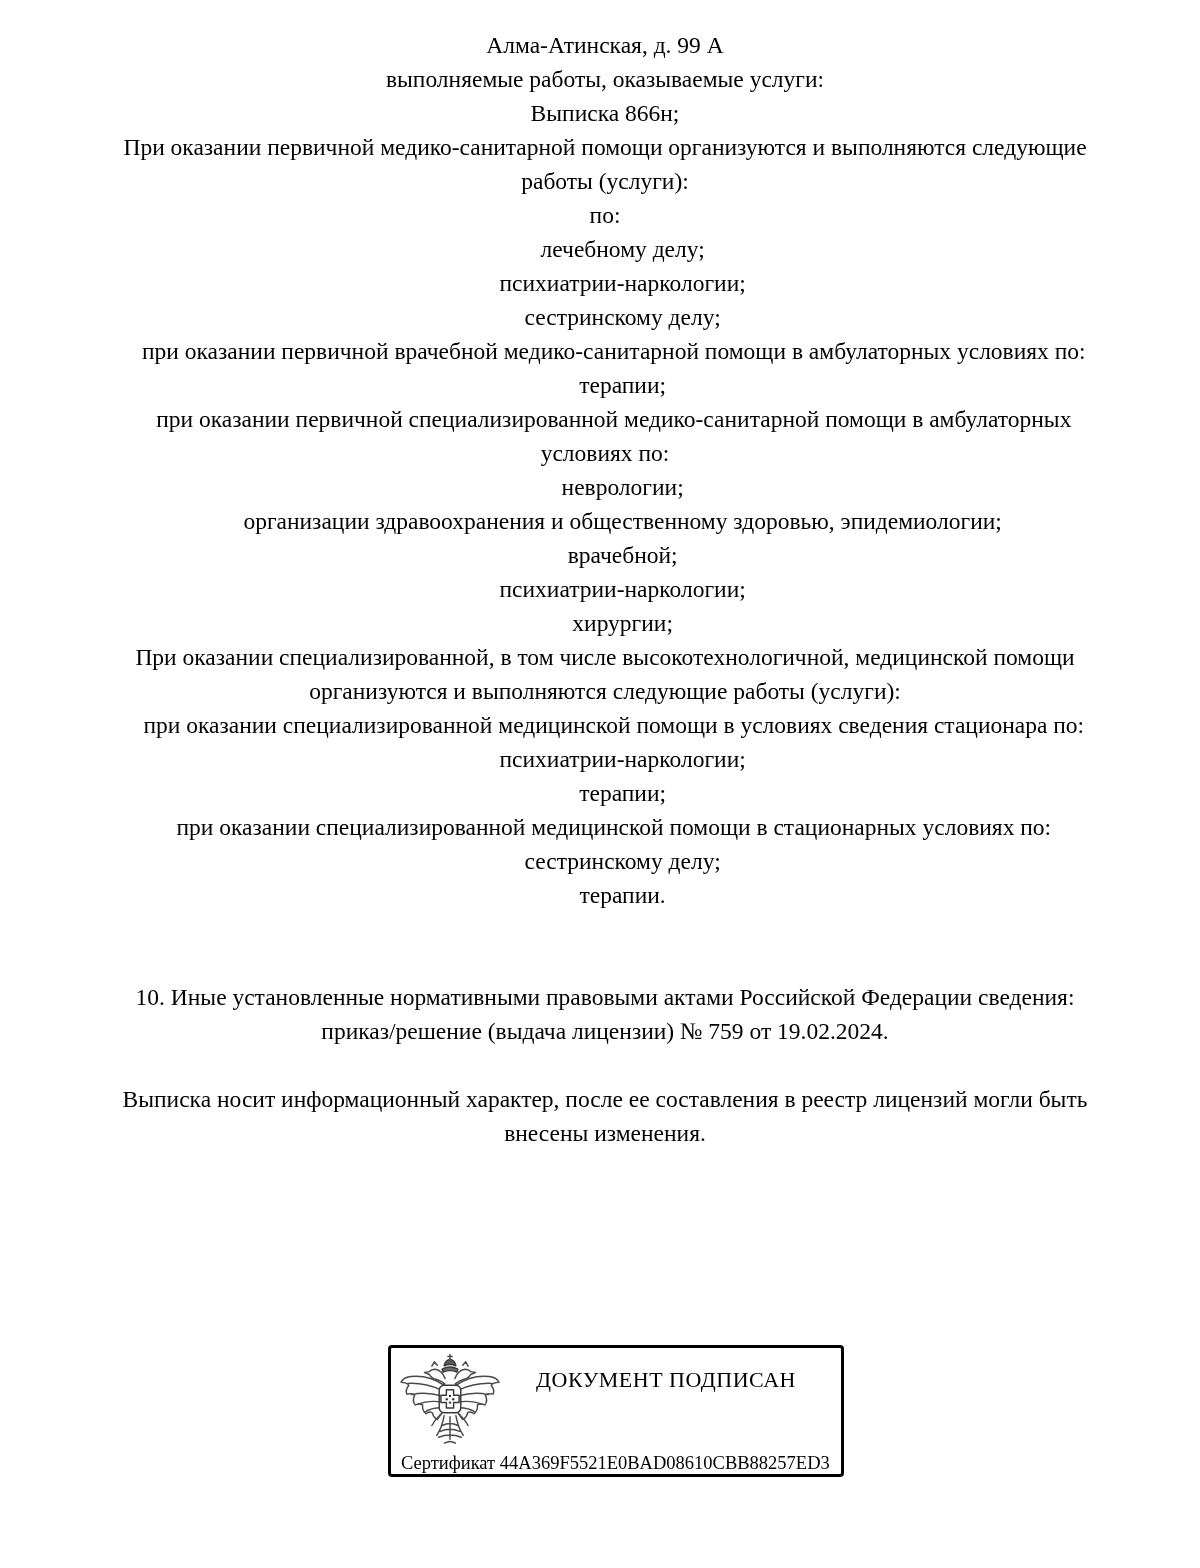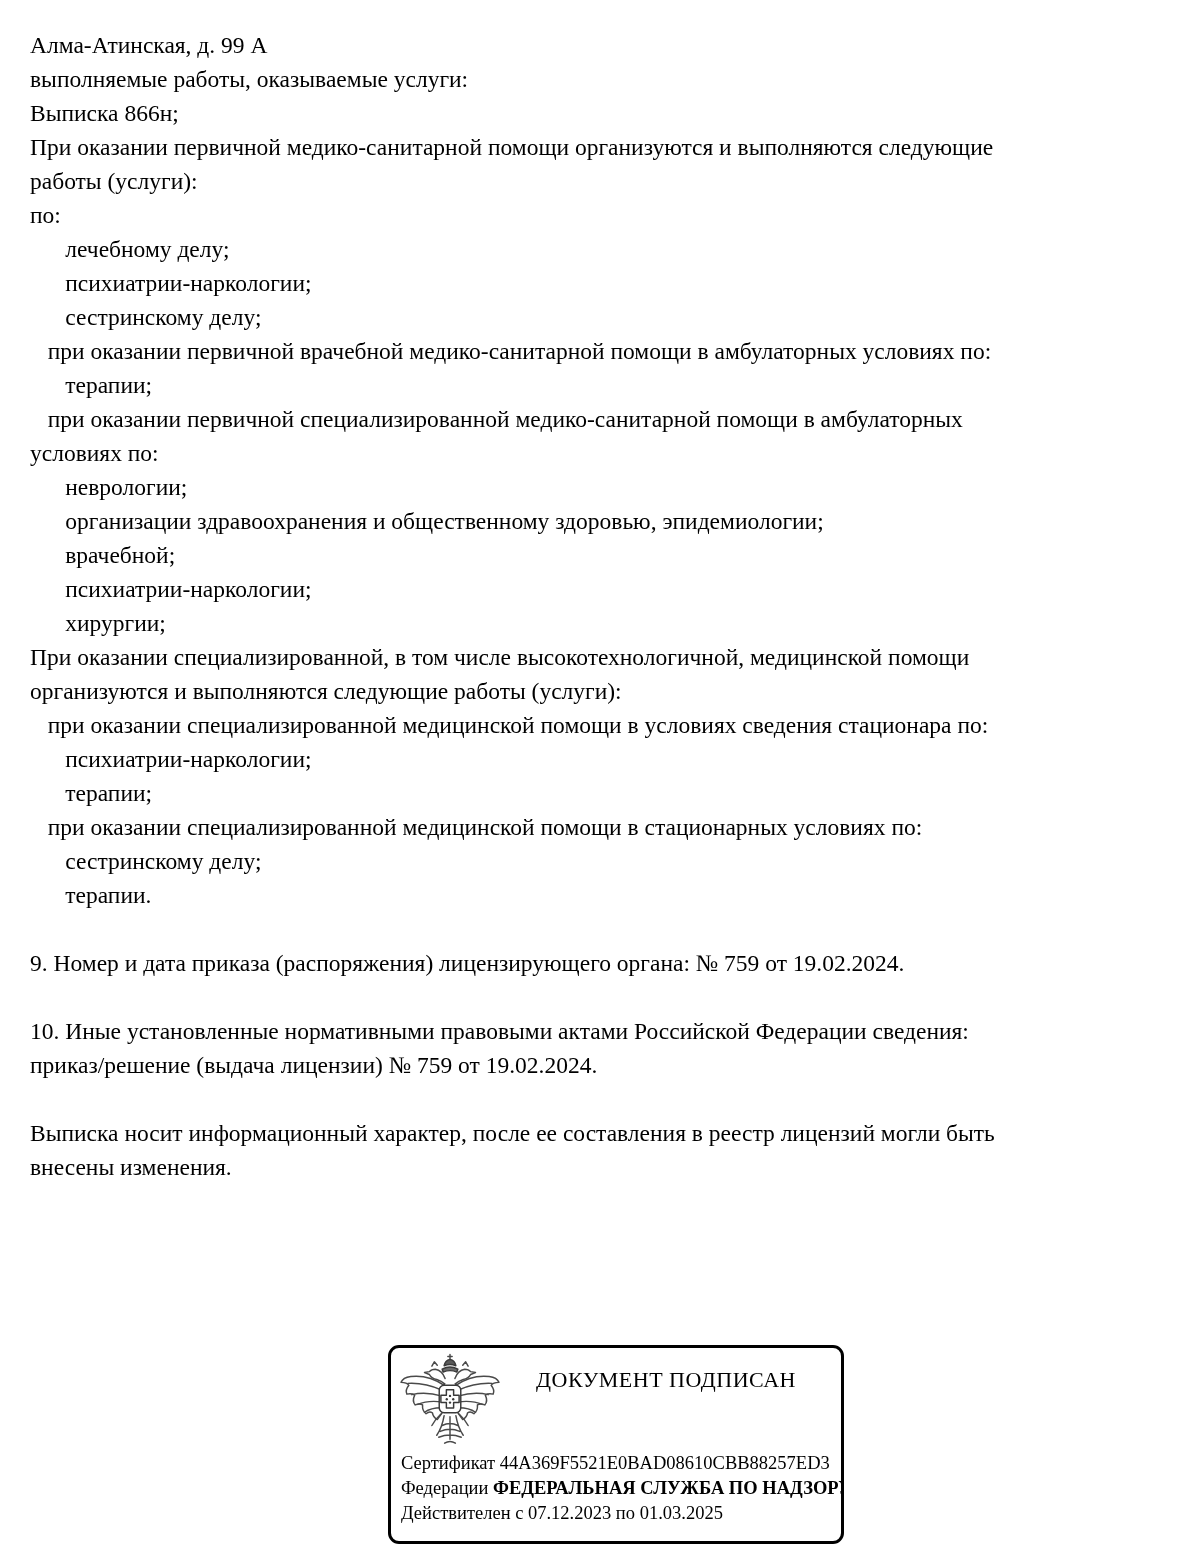--- a/index.html
+++ b/index.html
@@ -16,33 +16,34 @@
     font-family: "Liberation Serif", serif;
     overflow: hidden;
   }
   .doc-body {
     position: absolute;
     left: 30px;
     top: 28px;
     width: 1150px;
     font-size: 23.5px;
     line-height: 34px;
+    text-align: center;
   }
   .doc-body .line {
     white-space: pre;
   }
   .stamp {
     position: absolute;
     left: 388px;
     top: 1345px;
     width: 456px;
-    height: 199px;
+    height: 132px;
     box-sizing: border-box;
     border: 3px solid #000000;
-    border-radius: 11px;
+    border-radius: 4px;
     background: #ffffff;
     overflow: hidden;
   }
   .emblem {
     position: absolute;
     left: 8px;
     top: 5px;
     width: 102px;
     height: 96px;
   }
@@ -95,21 +96,20 @@
       <div class="line">      хирургии;</div>
       <div class="line">При оказании специализированной, в том числе высокотехнологичной, медицинской помощи</div>
       <div class="line">организуются и выполняются следующие работы (услуги):</div>
       <div class="line">   при оказании специализированной медицинской помощи в условиях сведения стационара по:</div>
       <div class="line">      психиатрии-наркологии;</div>
       <div class="line">      терапии;</div>
       <div class="line">   при оказании специализированной медицинской помощи в стационарных условиях по:</div>
       <div class="line">      сестринскому делу;</div>
       <div class="line">      терапии.</div>
       <div class="line">&nbsp;</div>
-      <div class="line">9. Номер и дата приказа (распоряжения) лицензирующего органа: № 759 от 19.02.2024.</div>
       <div class="line">&nbsp;</div>
       <div class="line">10. Иные установленные нормативными правовыми актами Российской Федерации сведения:</div>
       <div class="line">приказ/решение (выдача лицензии) № 759 от 19.02.2024.</div>
       <div class="line">&nbsp;</div>
       <div class="line">Выписка носит информационный характер, после ее составления в реестр лицензий могли быть</div>
       <div class="line">внесены изменения.</div>
     </div>
 
   <div class="stamp">
 

